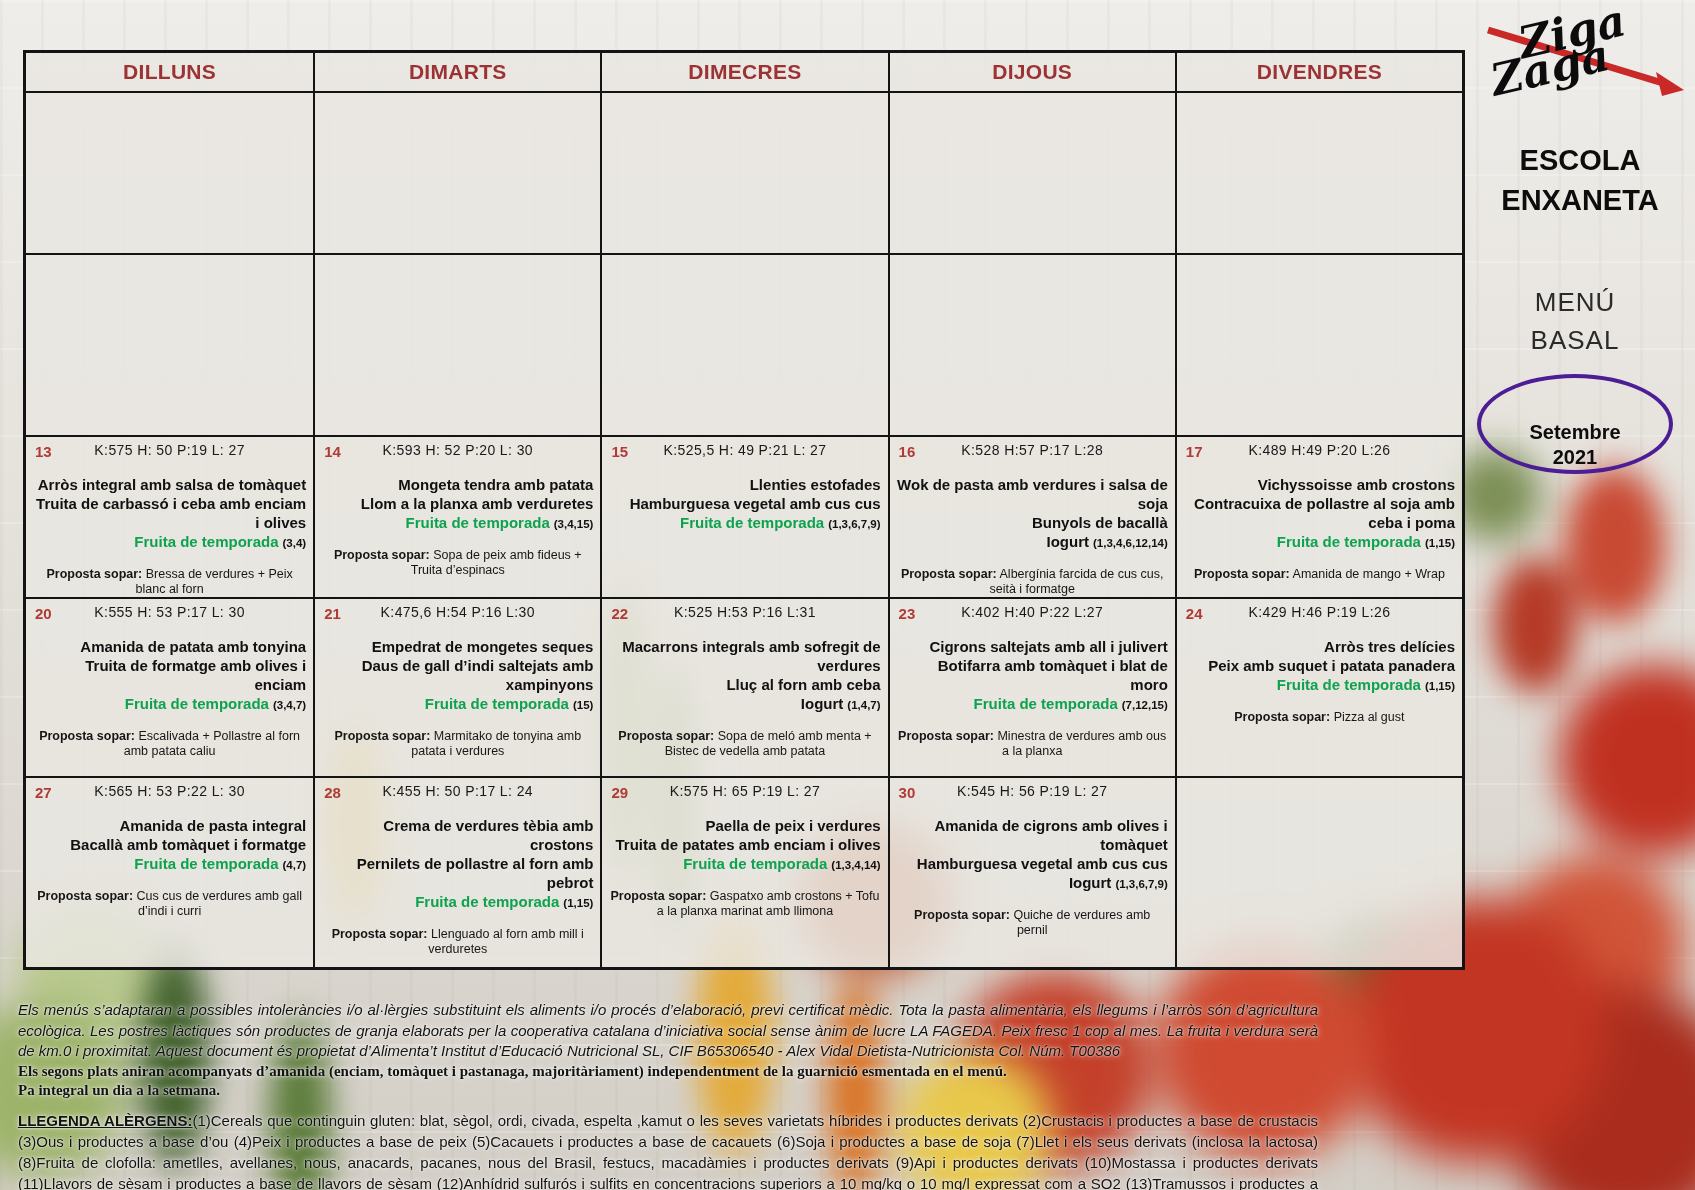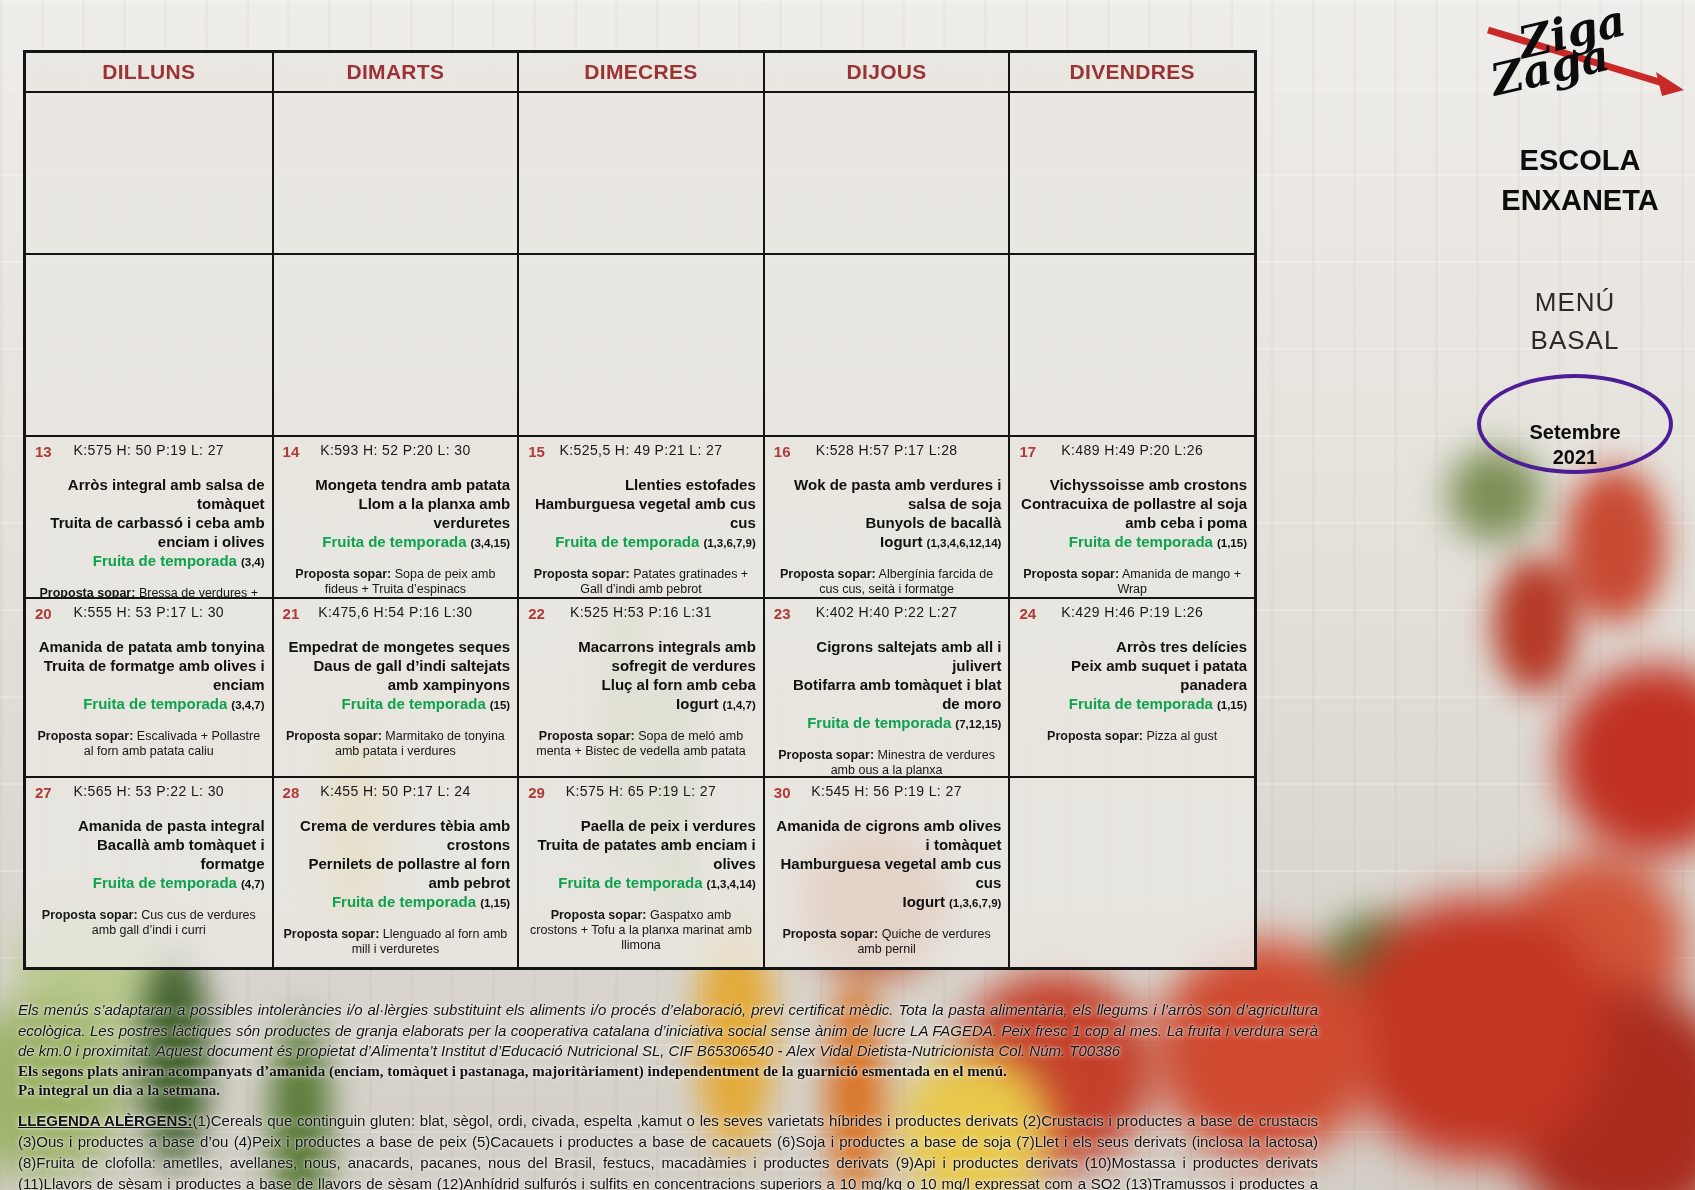--- a/index.html
+++ b/index.html
@@ -36,21 +36,21 @@
       radial-gradient(circle at 1505px 1060px,#c23522 0 108px,transparent 155px),
       radial-gradient(circle at 1655px 1140px,#a92c1d 0 98px,transparent 145px),
       radial-gradient(circle at 1625px 975px,#d05438 0 68px,transparent 110px),
       radial-gradient(circle at 1405px 1000px,#5a7a3c 0 38px,transparent 70px),
       
       radial-gradient(ellipse 30px 220px at 655px 760px,#9fae6b 0 60%,transparent 78%),
       radial-gradient(ellipse 25px 200px at 705px 830px,#8ba05c 0 60%,transparent 78%),
       radial-gradient(ellipse 42px 145px at 385px 855px,#d9b34a 0 60%,transparent 78%),
       radial-gradient(circle at 905px 930px,#bf5a35 0 55px,transparent 95px);}
   
-  .calendar{position:absolute;left:23px;top:50px;width:1234px;height:920px;
+  .calendar{position:absolute;left:23px;top:50px;width:1442px;height:920px;
     display:grid;grid-template-columns:repeat(5,1fr);
     grid-template-rows:38px 162px 182px 162px 179px 1fr;
     border:3px solid #141414;box-sizing:border-box;}
   .cell{border-left:2px solid #141414;border-top:2px solid #141414;
     background:rgba(233,230,225,0.86);overflow:hidden;display:flex;flex-direction:column;
     box-sizing:border-box;}
   .cell:nth-child(5n+1){border-left:none;}
   .cell:nth-child(-n+5){border-top:none;}
   .cell.hdr{align-items:center;justify-content:center;
     font-weight:bold;font-size:21px;color:#9c3234;letter-spacing:0.3px;}
@@ -140,21 +140,20 @@
   <div class="cell menu">
     <div class="cellhead">
       <span class="date">15</span>
       <span class="macros">K:525,5  H: 49  P:21  L: 27</span>
     </div>
     <div class="dishes">
       <div class="dish">Llenties estofades</div>
       <div class="dish">Hamburguesa vegetal amb cus cus</div>
       <div class="fruit"><span class="green">Fruita de temporada</span><span class="alg">(1,3,6,7,9)</span></div>
     </div>
-    <div class="sopar"><span class="slabel">Proposta sopar:</span> <span>Patates gratinades + Gall d’indi amb pebrot</span></div>
   </div>
   <div class="cell menu">
     <div class="cellhead">
       <span class="date">16</span>
       <span class="macros">K:528 H:57 P:17 L:28</span>
     </div>
     <div class="dishes">
       <div class="dish">Wok de pasta amb verdures i salsa de soja</div>
       <div class="dish">Bunyols de bacallà</div>
       <div class="dish"><span>Iogurt</span><span class="alg">(1,3,4,6,12,14)</span></div>

